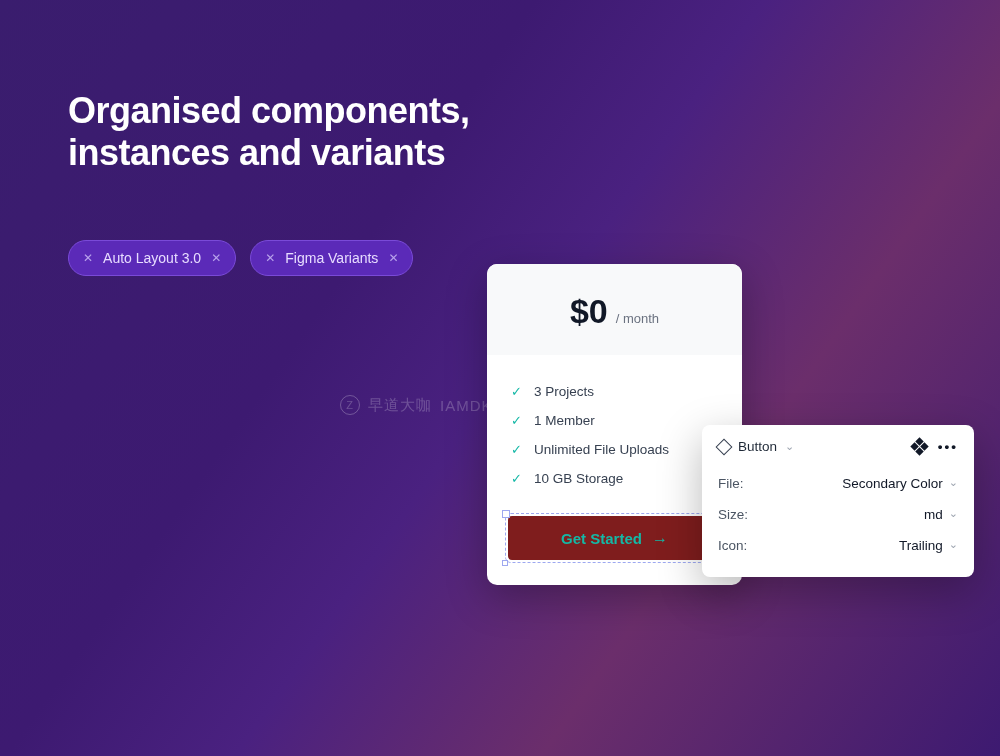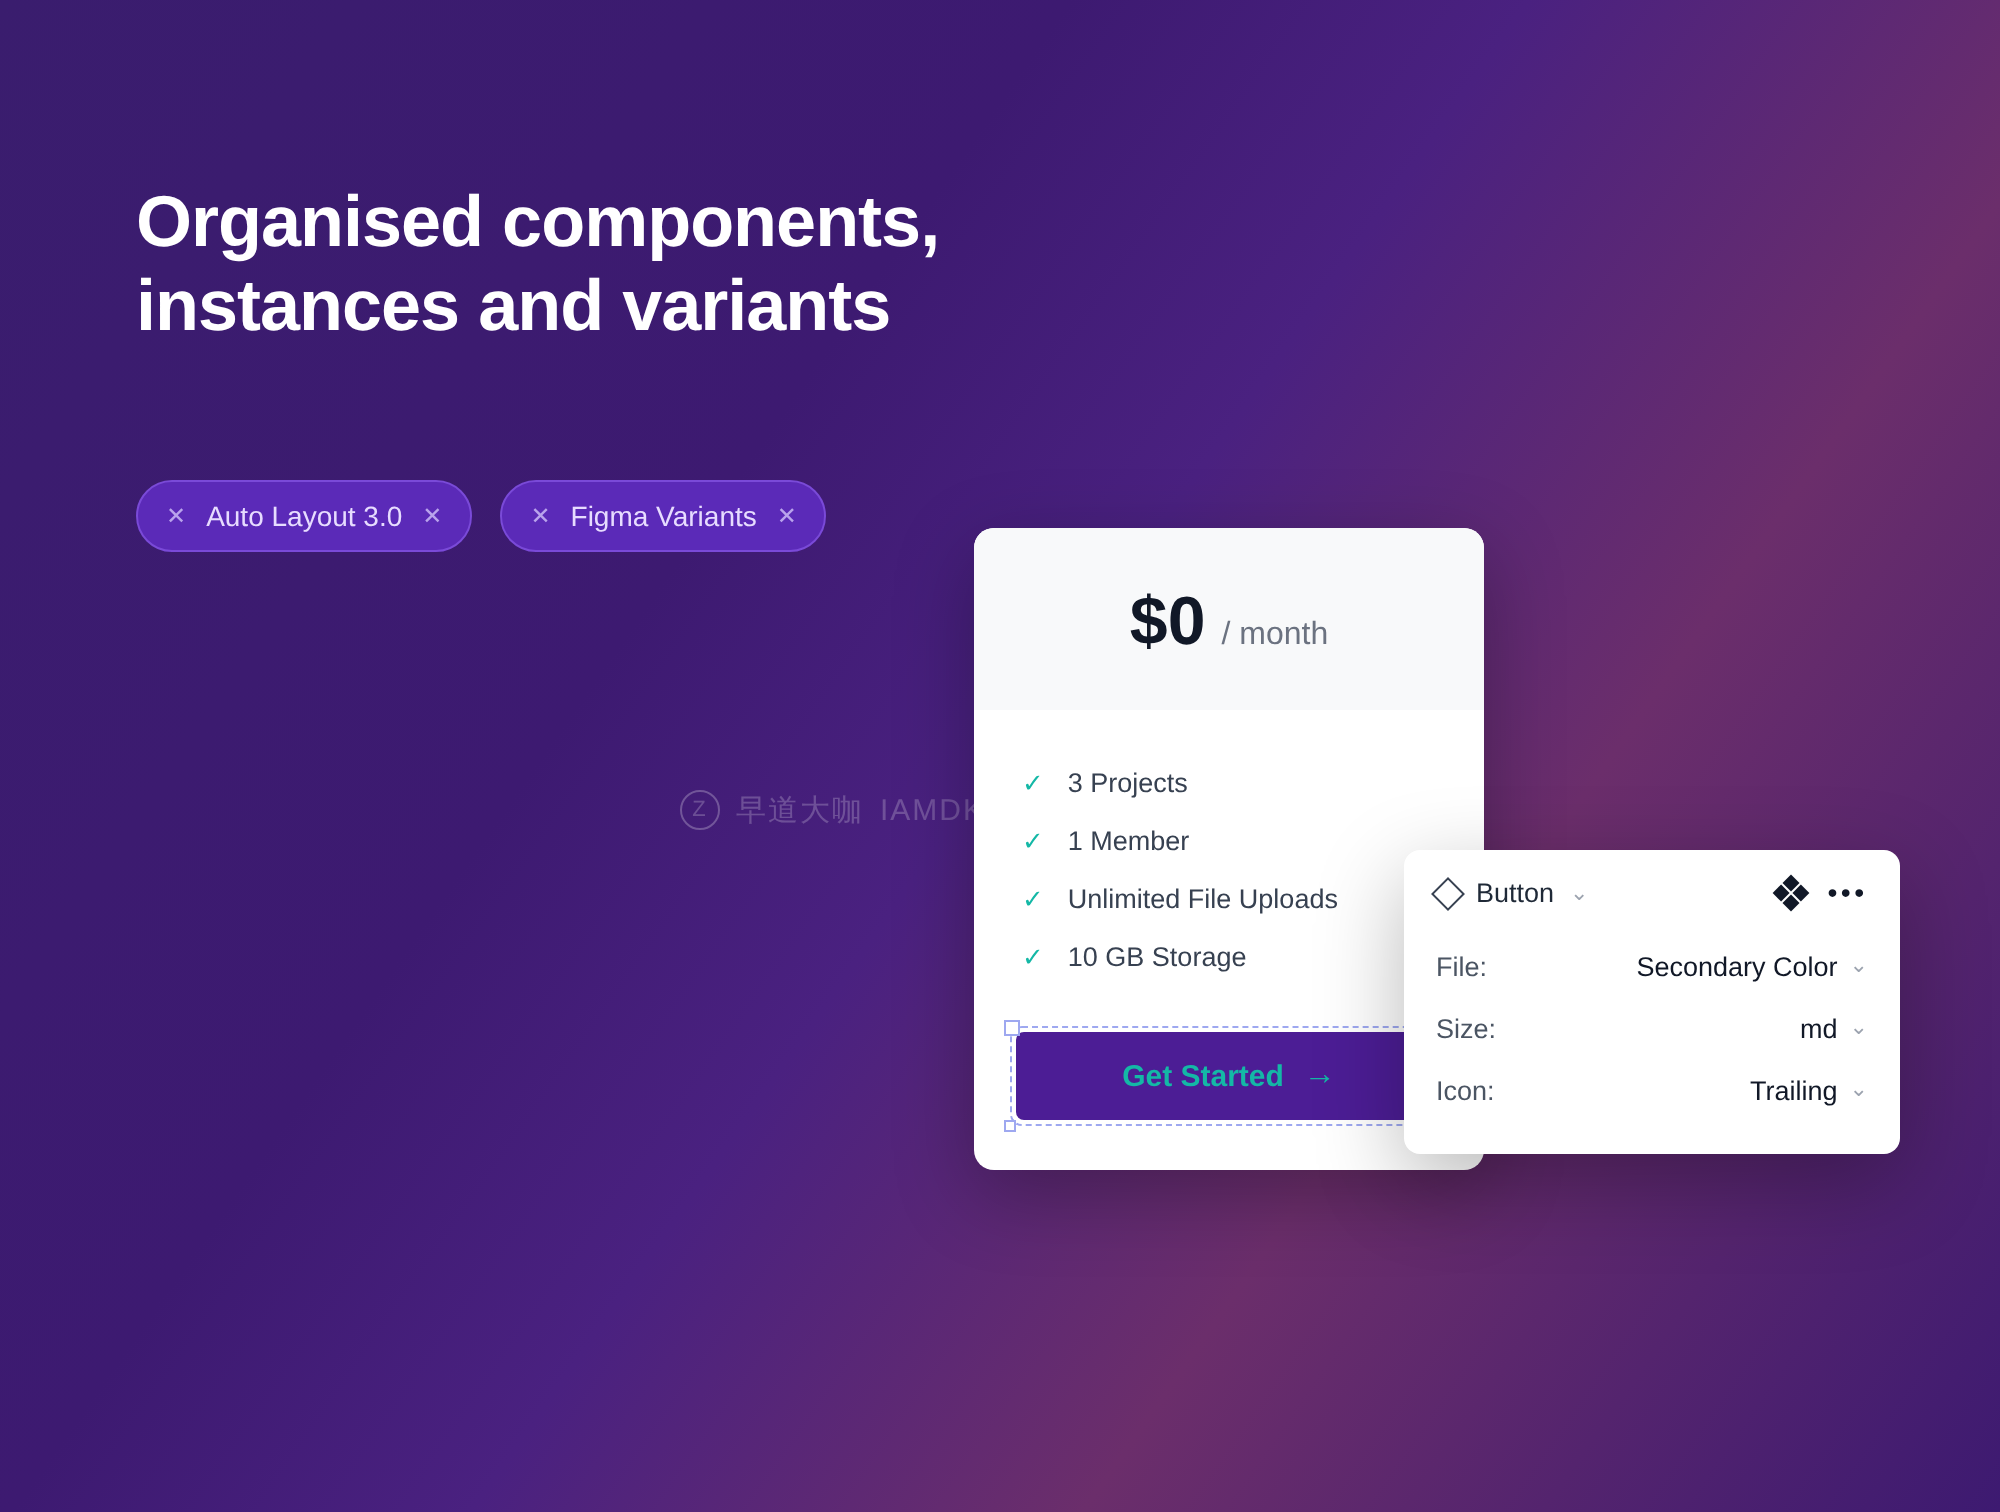--- a/index.html
+++ b/index.html
@@ -100,21 +100,21 @@
   align-items: baseline;
   justify-content: center;
   gap: 8px;
 }
 .card-price .amount {
   font-size: 34px;
   font-weight: 800;
   color: #111827;
 }
 .card-price .per {
-  font-size: 16px;
+  font-size: 13px;
   color: #6b7280;
 }
 .card-features {
   padding: 22px 24px 20px;
 }
 .feature {
   display: flex;
   align-items: center;
   gap: 12px;
   font-size: 13.5px;
@@ -141,42 +141,42 @@
   width: 6px; height: 6px;
   background: #fff;
   border: 1px solid #9ea8f0;
 }
 .cta-outer::before { top: -4px; left: -4px; }
 .cta-outer::after { top: -4px; right: -4px; }
 .cta-outer .h1 { bottom: -4px; left: -4px; }
 .cta-outer .h2 { bottom: -4px; right: -4px; }
 .cta-btn {
   width: 100%;
-  background: #4c1d95;
+  background: #7f1d1d;
   border: none;
   border-radius: 4px;
   padding: 13px 0;
   color: #14b8a6;
   font-size: 15px;
   font-weight: 600;
   display: flex;
   align-items: center;
   justify-content: center;
   gap: 10px;
   cursor: pointer;
 }
 .arrow {
   font-size: 16px;
 }
 
 .inspector {
   position: absolute;
   top: 425px;
   left: 702px;
-  width: 248px;
+  width: 272px;
   background: #ffffff;
   border-radius: 8px;
   box-shadow: 0 14px 44px rgba(0,0,0,0.28);
   padding: 14px 16px 16px;
   font-size: 13.5px;
   color: #1f2937;
 }
 .insp-head {
   display: flex;
   align-items: center;

